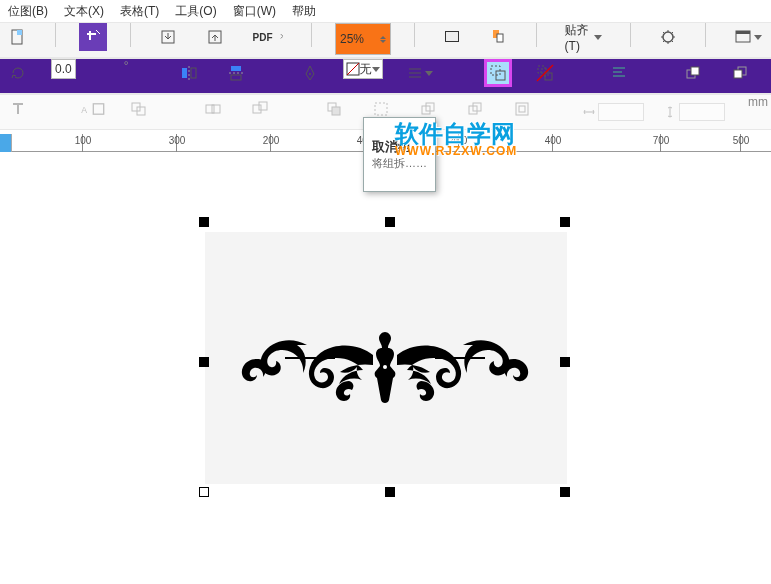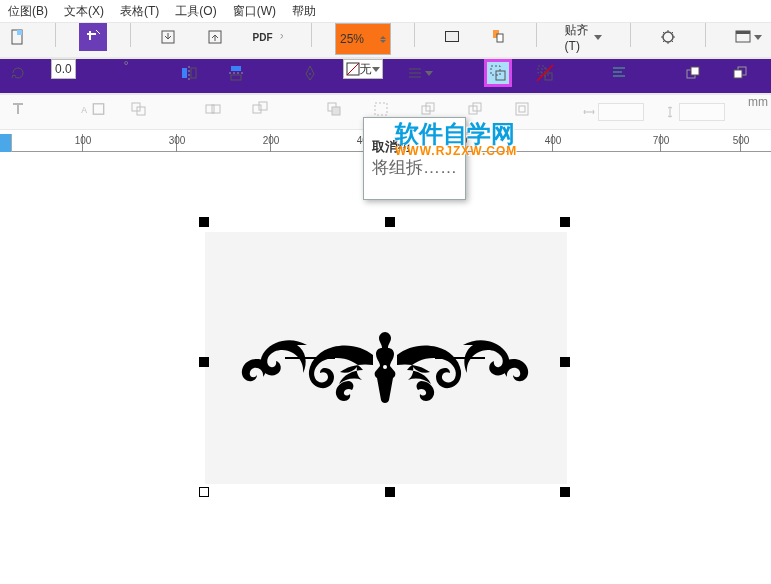--- a/index.html
+++ b/index.html
@@ -15,21 +15,21 @@
 .zoom-input{width:70px;height:32px;border:1px solid #bbb;background:#f97316;padding:0 4px;display:flex;align-items:center;justify-content:space-between}
 .zoom-input .dd{display:flex;flex-direction:column}
 .zoom-input .dd div{width:0;height:0;border-left:3px solid transparent;border-right:3px solid transparent}
 .dd-up{border-bottom:3px solid #666;margin-bottom:1px}
 .dd-down{border-top:3px solid #666}
 .drop{display:flex;align-items:center;gap:2px;height:28px;padding:0 4px;border:1px solid transparent;cursor:pointer}
 .caret{width:0;height:0;border-left:4px solid transparent;border-right:4px solid transparent;border-top:5px solid #666}
 .highlighted{border:3px solid #d946ef !important;background:#a9dffb !important}
 .tooltip{position:absolute;left:363px;top:117px;background:#ffffff;border:1px solid #9aa;padding:20px 8px;box-shadow:2px 2px 6px rgba(0,0,0,.3);z-index:20}
 .tooltip .tt-title{font-weight:bold;font-size:13px}
-.tooltip .tt-desc{color:#666;font-size:17px}
+.tooltip .tt-desc{color:#666;font-size:11px}
 .watermark{position:absolute;left:395px;top:118px;z-index:30;font-weight:700;}
 .watermark .w1{font-size:24px;color:#0aa0e0;text-shadow:1px 1px 0 #fff,-1px -1px 0 #fff}
 .watermark .w2{font-size:12px;color:#ff8a00;text-align:center;text-shadow:1px 1px 0 #fff;letter-spacing:1px;margin-top:-6px}
 .ruler-h{height:18px;background:#fff;border-bottom:1px solid #999;position:relative;margin-top:4px}
 .ruler-h .origin{position:absolute;left:0;top:0;width:12px;height:18px;border-right:1px solid #aaa;background:#4aa8e8}
 .ruler-h .ticks{position:absolute;left:12px;right:0;top:0;height:18px}
 .ruler-h .tick{position:absolute;top:0;height:18px;border-left:1px solid #888}
 .ruler-h .tick span{position:absolute;top:1px;left:-10px;font-size:10px;color:#555;width:20px;text-align:center}
 .canvas{position:absolute;left:0;right:0;top:192px;bottom:0;background:#fff}
 .artboard{position:absolute;left:205px;top:40px;width:362px;height:252px;background:#f4f4f4}

